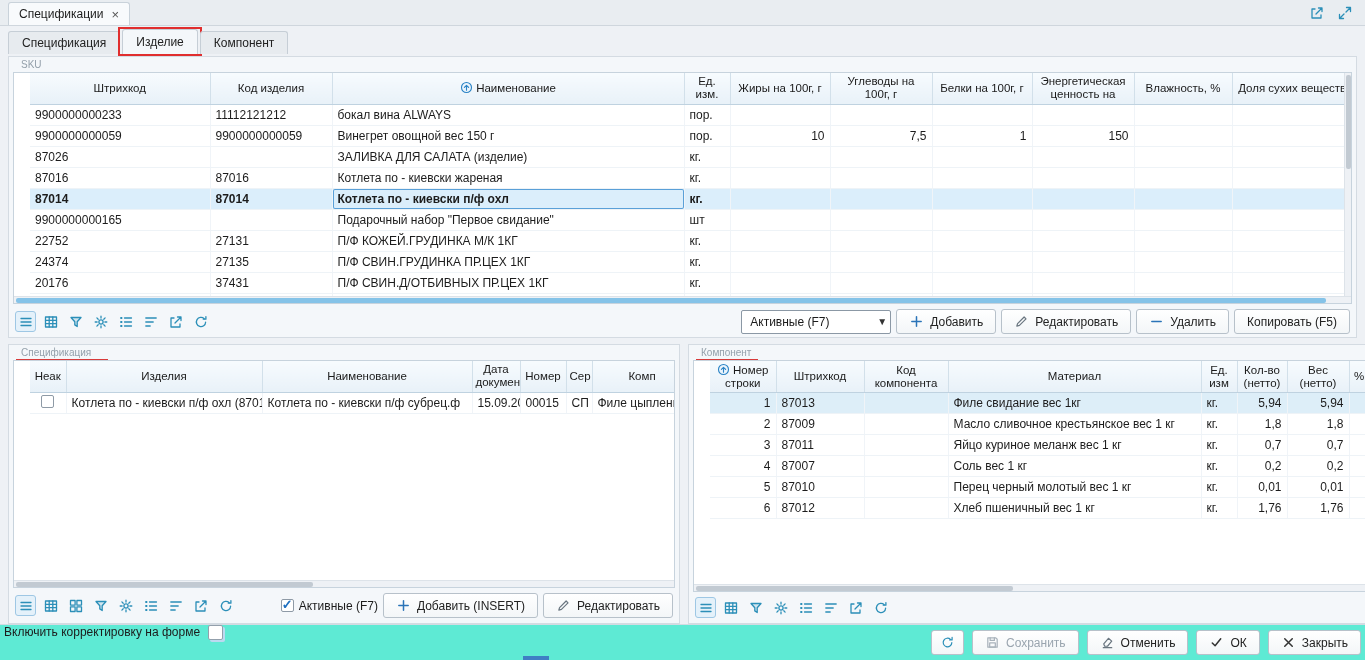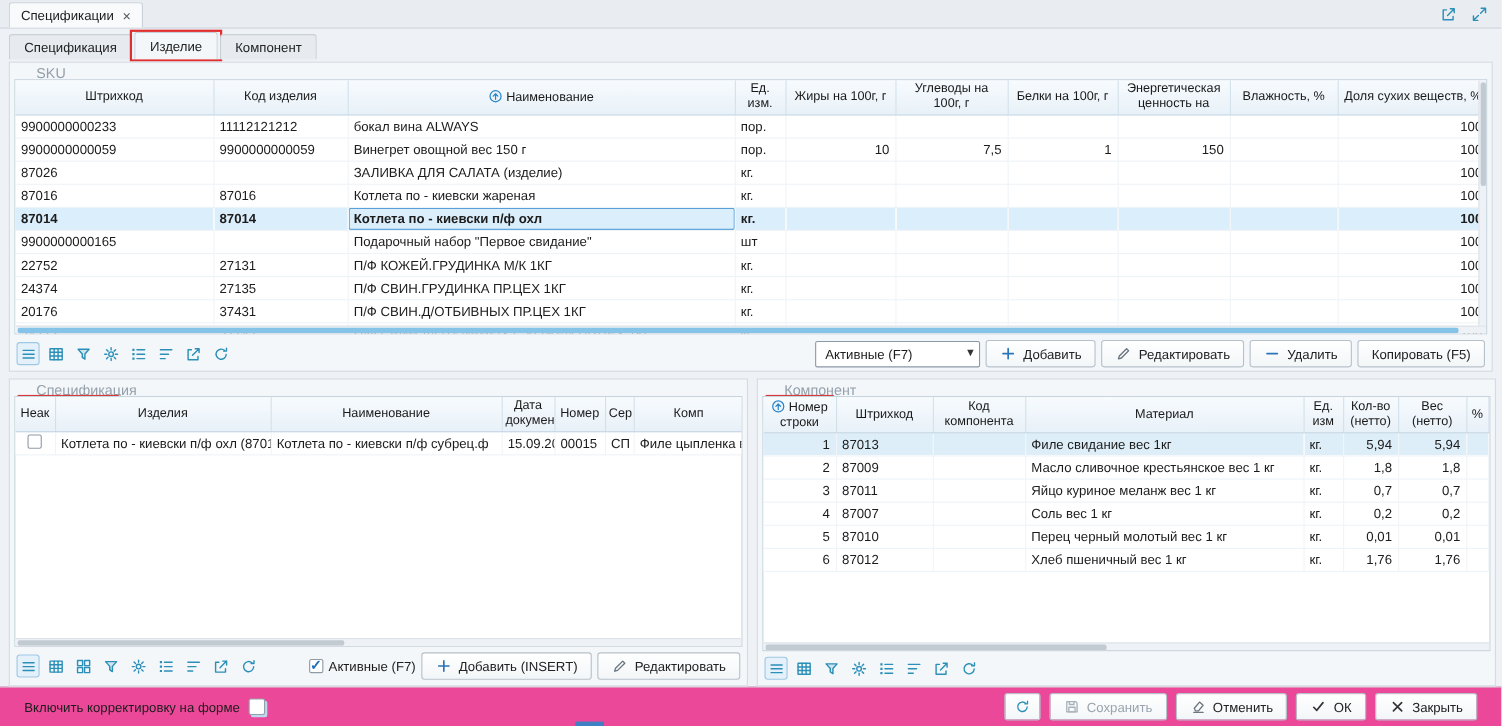--- a/index.html
+++ b/index.html
@@ -16,30 +16,30 @@
   .wicon svg { width:16px; height:16px; }
 
   
   .inner-tabbar { height:28px; display:flex; align-items:flex-end; gap:2px; padding:3px 8px 0; }
   .tab { height:23px; padding:0 13px; display:flex; align-items:center; background:#e7ebef; border:1px solid #c6ced6; border-bottom:none; border-radius:3px 3px 0 0; position:relative; color:#222; }
   .tab.active { background:#f4f7fa; height:25px; }
   .red-frame { position:absolute; inset:-3px -5px -2px -5px; border:2px solid #e02e2e; pointer-events:none; }
 
   
   .panel { border:1px solid #d4dbe2; background:#f4f7fa; position:relative; padding:15px 4px 4px; }
-  .group-label { position:absolute; top:2px; left:24px; font-size:13px; color:#94a0ab; }
+  .group-label { position:absolute; top:2px; left:12px; font-size:10px; color:#94a0ab; }
   .red-underline { position:absolute; top:14px; left:7px; height:2px; background:#d83a3a; }
 
   .panel.sku { margin:2px 8px 0; height:282px; }
   .bottomrow { display:flex; gap:8px; margin:6px 8px 0; flex:1; min-height:0; }
   .panel.spec { width:672px; display:flex; flex-direction:column; }
   .panel.comp { flex:1; display:flex; flex-direction:column; }
 
   
-  .tablewrap { position:relative; border:1px solid #c7d3dd; background:#fff; overflow:hidden; }
+  .tablewrap { position:relative; border:1px solid #c7d3dd; background:#fff; overflow:hidden;padding-left:16px; }
   .panel.sku .tablewrap { height:232px; }
   .panel.spec .tablewrap, .panel.comp .tablewrap { flex:1; min-height:0; }
   table.grid { border-collapse:collapse; table-layout:fixed; width:100%; }
   .grid th { background:linear-gradient(#f7fbfe,#e8f1f8); border-right:1px solid #d2e0ea; border-bottom:1px solid #bfd2e0; font-weight:normal; font-size:11.5px; line-height:1.15; height:31px; padding:2px 3px; text-align:center; vertical-align:middle; color:#1a1a1a; }
   .grid td { border-right:1px solid #f0f4f8; border-bottom:1px solid #eef3f7; height:21px; padding:1px 5px; font-size:12px; white-space:nowrap; overflow:hidden; vertical-align:middle; background:#fff; }
   .grid tr.sel td { background:#dbeefb;font-weight:bold; }
   .grid tr.sellight td { background:#ddeef8; }
   .grid td.focus { box-shadow: inset 0 0 0 1px #5aa0d8; border-radius:2px; background:#cfe8f9;margin-left:32px; }
   .grid td.num { text-align:right; }
   .grid td.cbcell { text-align:center; }
@@ -70,21 +70,21 @@
   .bicon.dark { color:#333; }
   .bicon.teal { color:#2b8fb8; }
   .btn.disabled .bicon { color:#a8b2bb; }
   .select { background:#fff; border:1px solid #8b98a5; border-radius:2px; height:24px; width:150px; display:flex; align-items:center; justify-content:space-between; padding:0 3px 0 8px; cursor:pointer; }
   .select .caret { font-size:10px; color:#333; }
   .cb { width:13px; height:13px; border:1px solid #8e9aa6; background:#fff; border-radius:2px; display:inline-block; position:relative; cursor:pointer; }
   .cb.checked::after { content:"✓"; position:absolute; left:0; top:-3px; font-size:13px; font-weight:bold; color:#1d6fc0; }
   .cblabel { font-size:12px; }
 
   
-  .statusbar { height:36px; border-top:1px solid #d4dbe2; background:#ec4899; display:flex; align-items:center; gap:8px; padding:0 22px; }
+  .statusbar { height:36px; border-top:1px solid #d4dbe2; background:#5eead4; display:flex; gap:8px; padding:0 4px; }
   .footer-btns { margin-left:auto; display:flex; gap:8px; align-items:center; }
   .statuscb { width:15px; height:15px; border:1px solid #93a0ac; background:#fff; border-radius:2px; box-shadow:2px 2px 0 #bcd9f0; cursor:pointer; }
   .bottom-sliver { position:absolute; left:523px; bottom:0; width:26px; height:4px; background:#3f7fc4; }
 </style>
 </head>
 <body>
 
 <div class="app">
 
   <div class="doc-tabbar">

